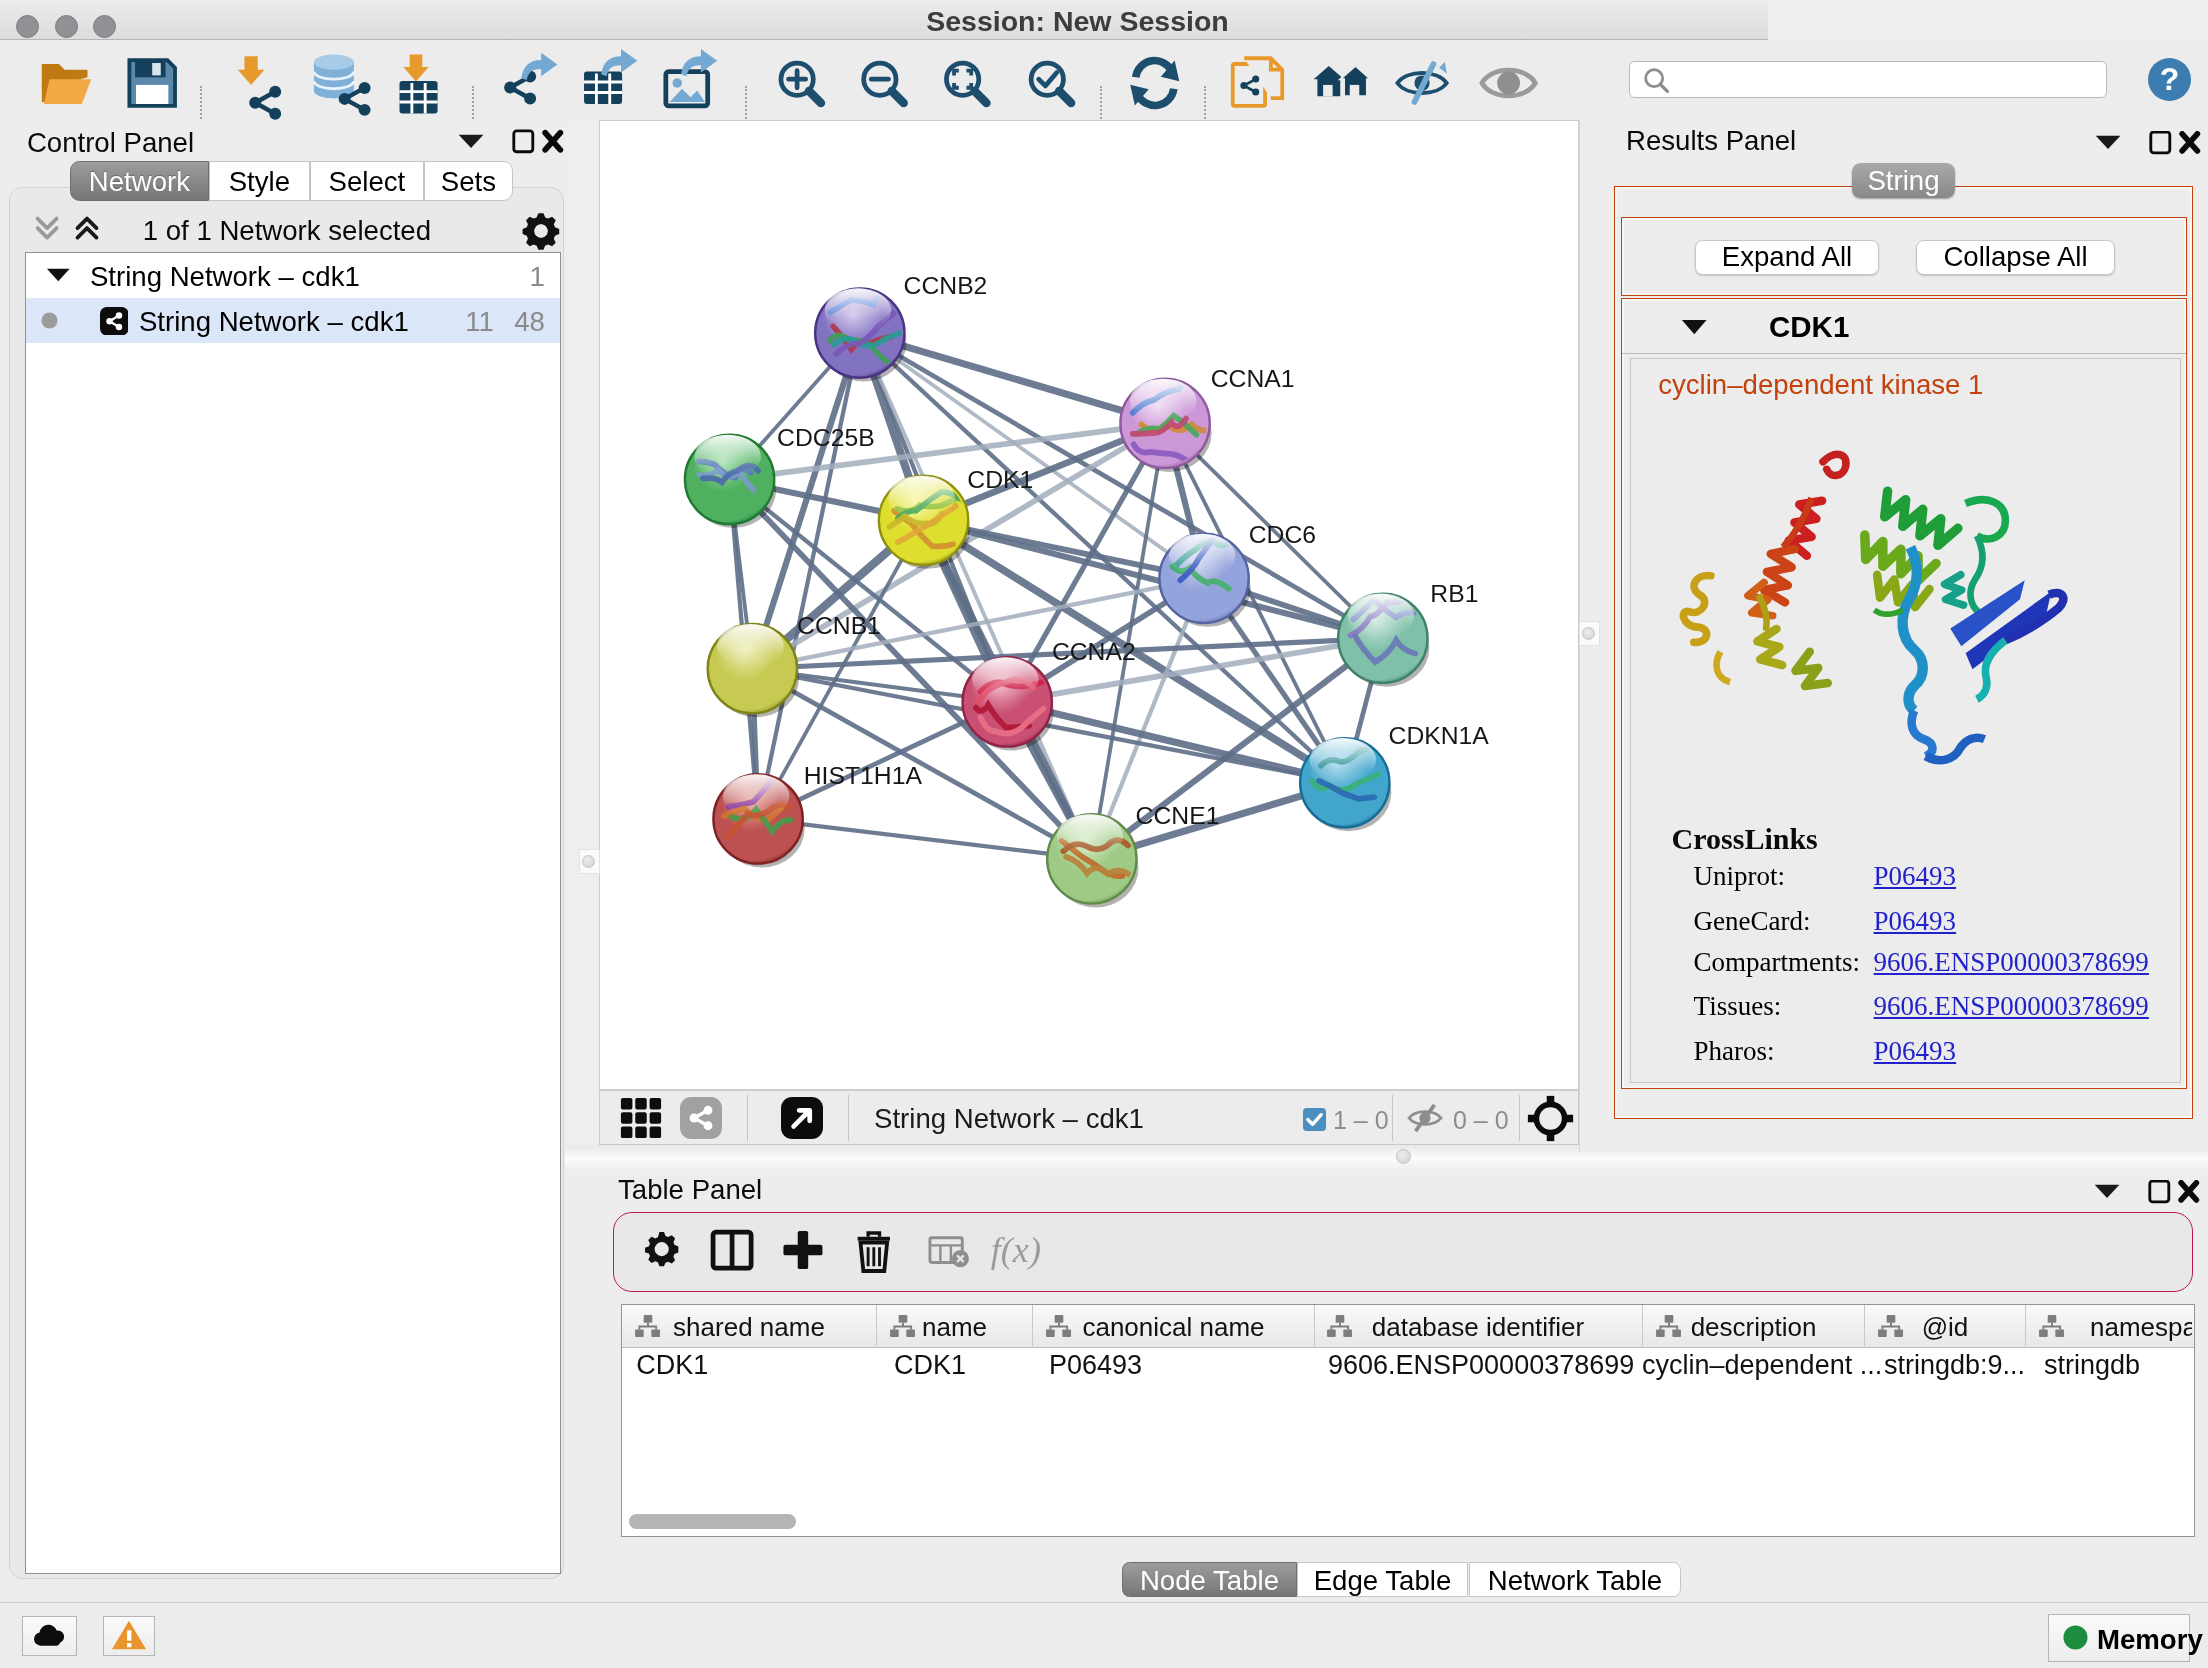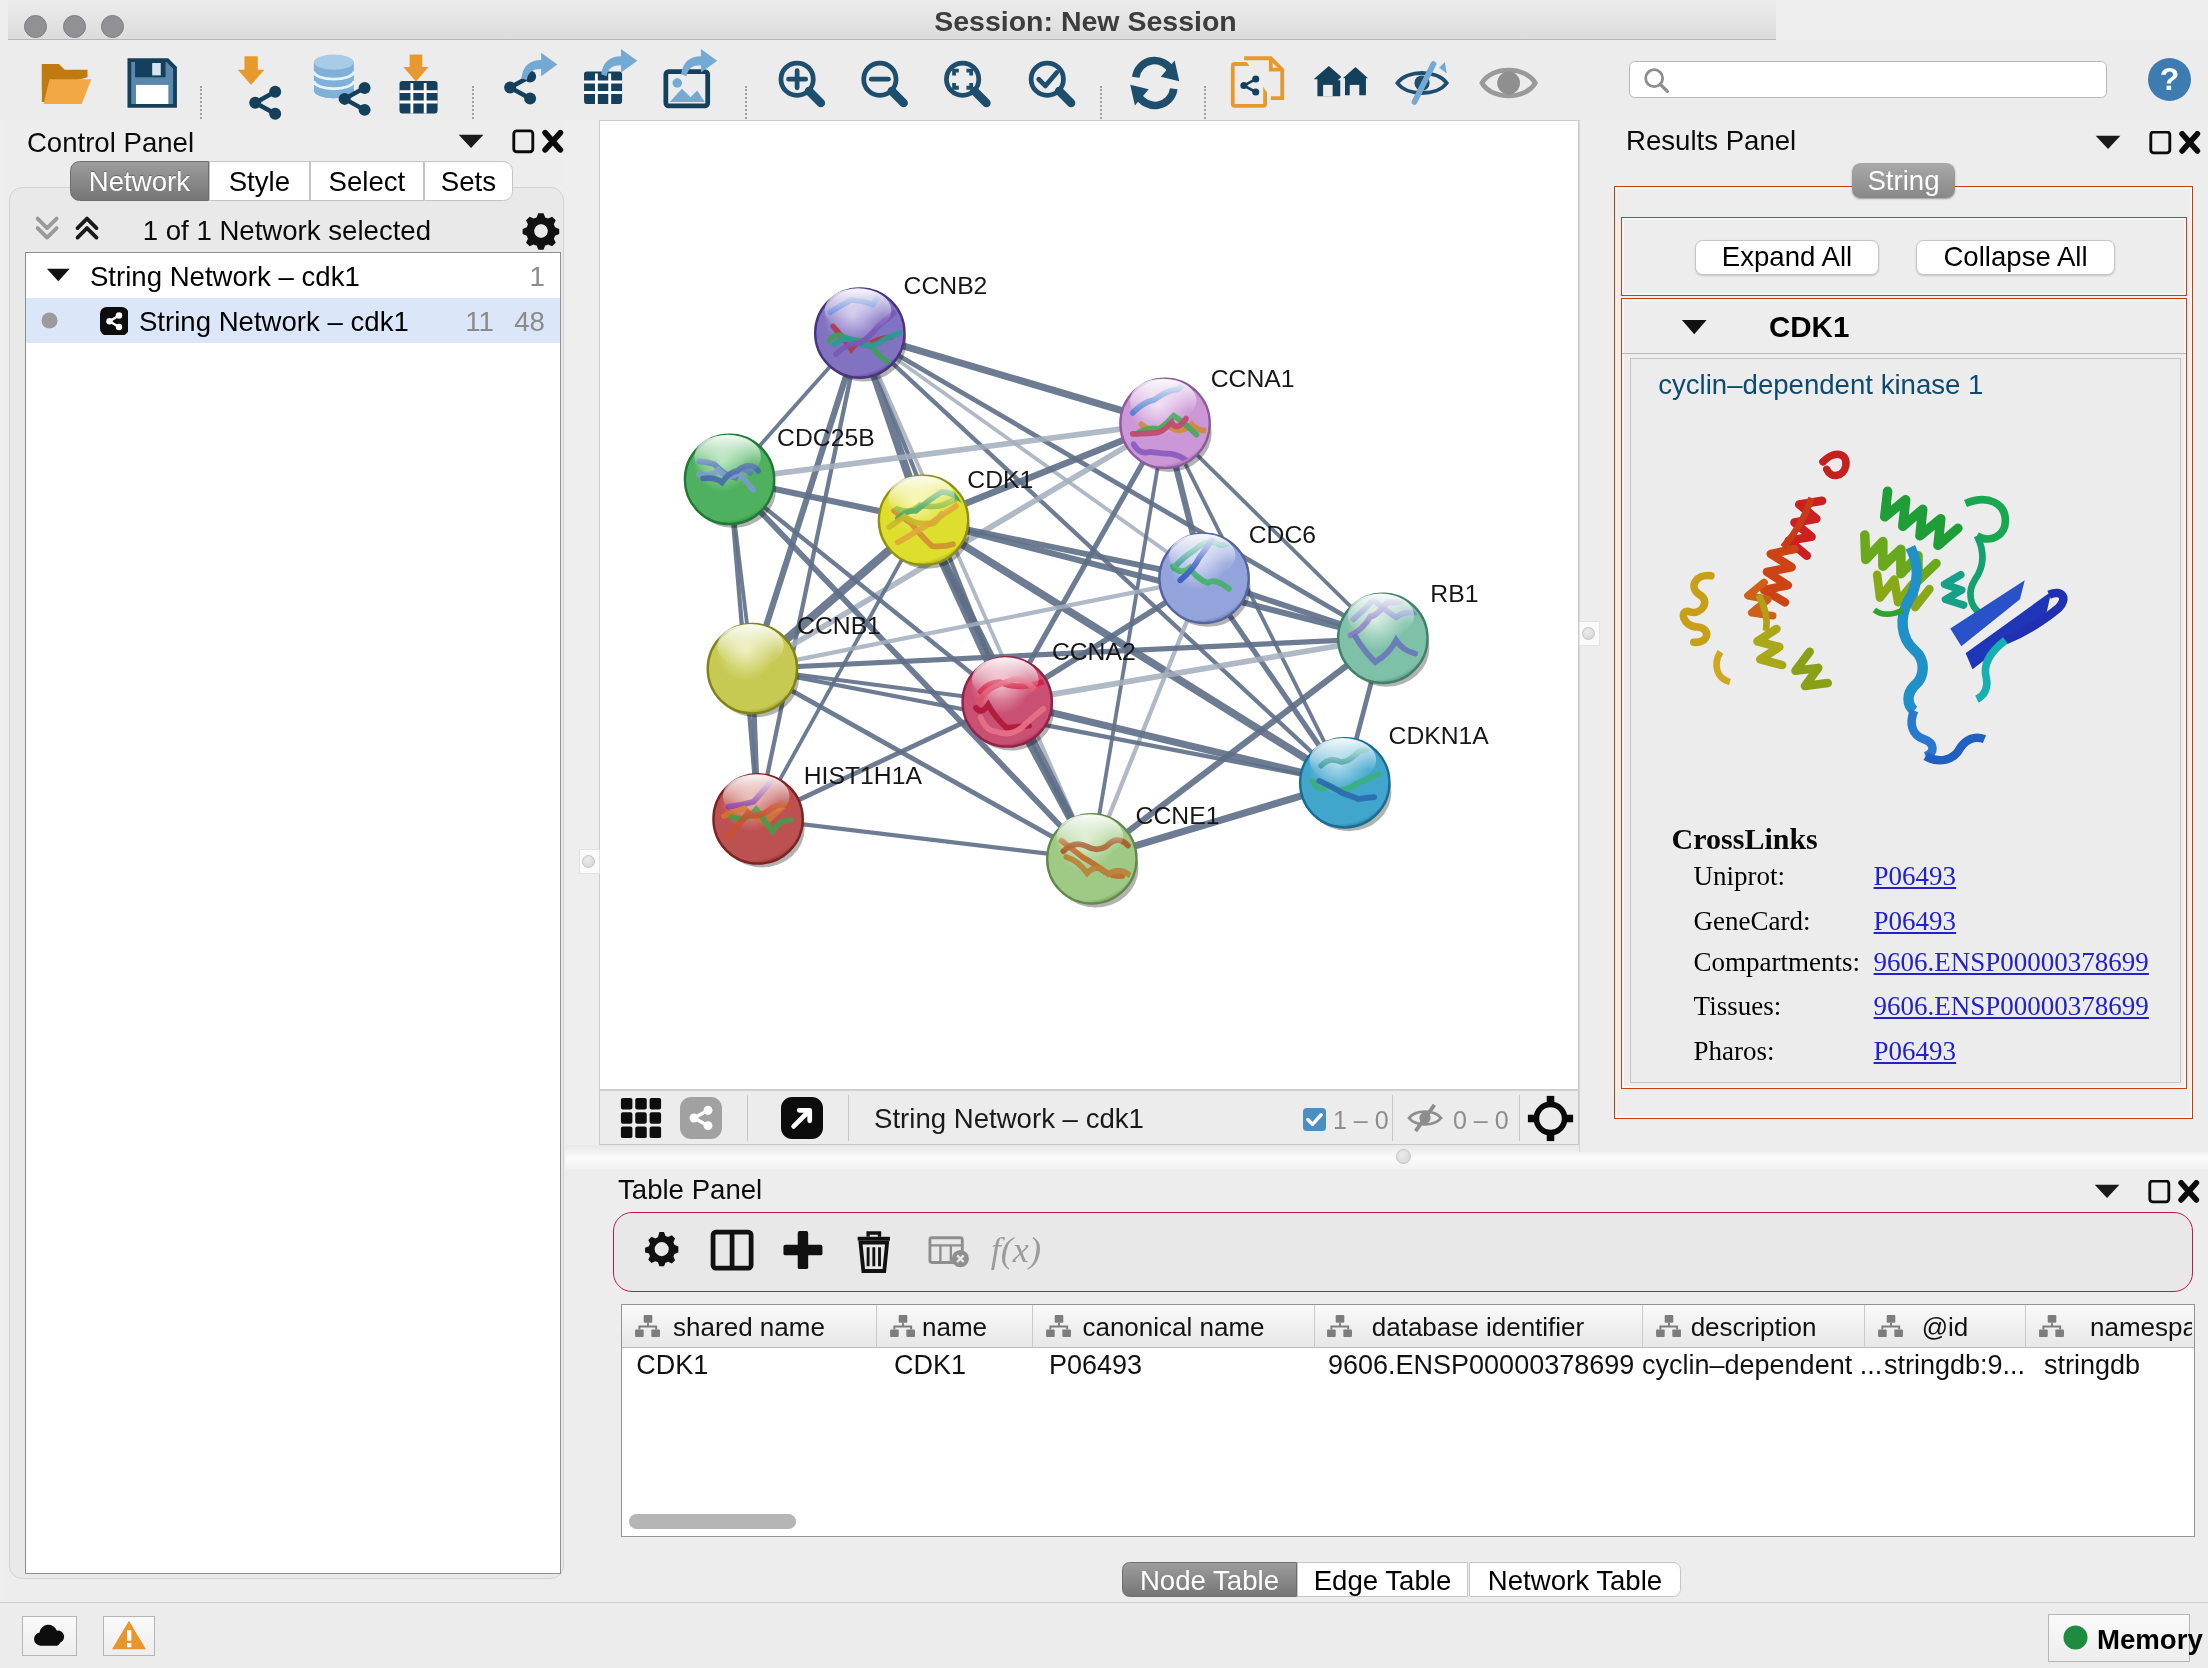--- a/index.html
+++ b/index.html
@@ -1,20 +1,20 @@
 <!DOCTYPE html>
 <html style="font-size:15px"><head>
 <meta charset="utf-8">
 <style>
 * { margin:0; padding:0; box-sizing:border-box; }
 html,body { width:2208px; height:1668px; overflow:hidden; }
 body { font-family:"Liberation Sans", sans-serif; background:#eeeeee; position:relative; }
 .abs { position:absolute; }
 
-#titlebar { left:8px; top:0; width:1768px; height:40px;
+#titlebar { left:0; top:0; width:1768px; height:40px;
   background:linear-gradient(#ececec,#dcdcdc); border-bottom:1.9px solid #b4b4b4; }
 .tl { position:absolute; top:15px; width:23px; height:23px; border-radius:50%;
   background:#909095; border:1px solid #7e7e83; }
 #title { position:absolute; top:4.8px; left:0; width:2155px; text-align:center;
   font-size:28.5px; font-weight:700; color:#3d3d3d; }
 
 #toolbar { left:0; top:40px; width:2208px; height:80px; background:#ececec; }
 .tsep { position:absolute; top:46px; height:65px; width:0;
   border-left:2.9px dotted #9f9f9f; }
 #searchbox { position:absolute; left:1629px; top:21px; width:478px; height:37px;
@@ -596,21 +596,21 @@
     <div class="rbtn" style="left:294px;top:22px;width:199px;">Collapse All</div>
   </div>
   <div class="groove" style="position:absolute;left:41px;top:178px;width:566px;height:791px;">
     <div style="position:absolute;left:0;top:0;width:100%;height:55px;border-bottom:1.9px solid #b9b9b9;">
       <svg width="28.5" height="19" style="position:absolute;left:58px;top:19px;" viewBox="0 0 30 20">
           <path d="M 2 2 L 28 2 L 15 17 Z" fill="#111"></path>
         </svg>
       <span style="position:absolute;left:147px;top:10.5px;font-size:29.5px;font-weight:700;">CDK1</span>
     </div>
     <div style="position:absolute;left:7.6px;top:59px;width:551px;height:725px;border:1px solid #c6c6c6;background:#ececec;">
-      <div style="position:absolute;left:27.6px;top:9.5px;font-size:27.6px;color:#0c4a6e;">cyclin–dependent kinase 1</div>
+      <div style="position:absolute;left:27.6px;top:9.5px;font-size:27.6px;color:#c2410c;">cyclin–dependent kinase 1</div>
       <svg id="protein" width="418" height="333" style="position:absolute;left:40px;top:74px;" viewBox="0 0 440 350">
           <g>
 <path d="M 159 71 L 135 75 L 153 90 L 130 94 L 148 109 L 124 113 L 143 129" fill="none" stroke="#cc1f1f" stroke-width="9" stroke-linejoin="round" stroke-linecap="round"></path>
 <path d="M 160 30 C 172 18 186 20 184 34 C 182 46 168 48 164 38" fill="none" stroke="#c42020" stroke-width="8" stroke-linecap="round"></path>
 <path d="M 130 122 L 105 127 L 127 141 L 101 146 L 123 160 L 98 165 L 120 178" fill="none" stroke="#cc4416" stroke-width="9" stroke-linejoin="round" stroke-linecap="round"></path>
 <path d="M 98 157 L 81 171 L 102 175 L 85 189 L 107 192" fill="none" stroke="#d06018" stroke-width="8" stroke-linejoin="round" stroke-linecap="round"></path>
 <path d="M 148 68 C 140 90 132 104 118 120" fill="none" stroke="#c83a18" stroke-width="7"></path>
 <path d="M 42 150 C 26 148 18 162 30 170 C 42 176 32 192 20 188 C 8 184 12 204 28 204 C 44 206 38 222 24 220" fill="none" stroke="#c8a018" stroke-width="8" stroke-linecap="round"></path>
 <path d="M 52 230 C 44 244 48 258 62 262" fill="none" stroke="#d0a820" stroke-width="7"></path>
 <path d="M 111 206 L 91 219 L 114 225 L 94 238 L 117 244" fill="none" stroke="#a8a818" stroke-width="9" stroke-linejoin="round" stroke-linecap="round"></path>

